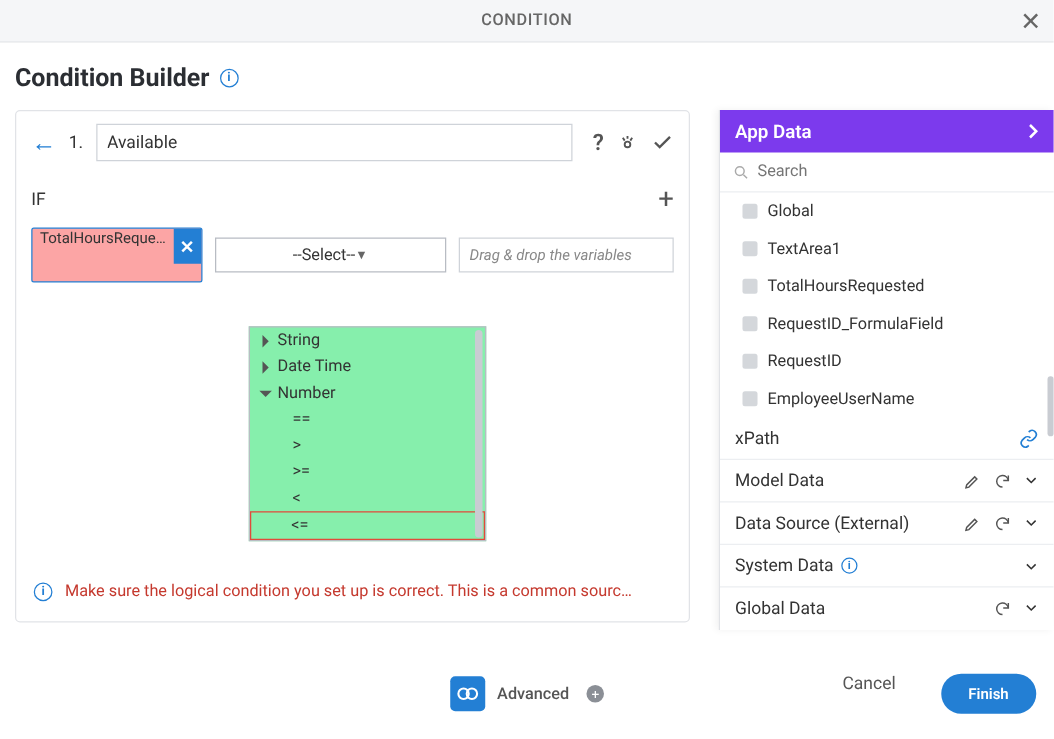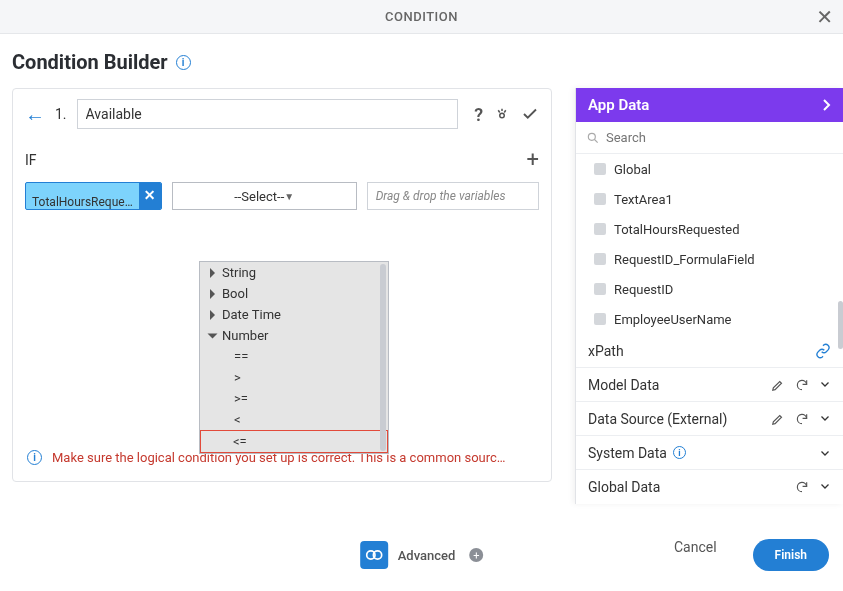--- a/index.html
+++ b/index.html
@@ -23,30 +23,30 @@
     .cond-num { font-size: 14px; color: #333; }
     .cond-name-input { flex: 1; border: 1px solid #cfd3d9; padding: 5px 8px; font-size: 14px; color: #333; height: 30px; }
     .toolbar-icons { display: flex; gap: 10px; align-items: center; color: #555; font-size: 18px; margin-left: 6px; }
     .tool-ic { cursor: pointer; }
 
     .if-row { display: flex; align-items: center; justify-content: space-between; margin-top: 18px; }
     .if-label { font-size: 14px; color: #333; }
     .plus-ic { font-size: 22px; color: #555; cursor: pointer; }
 
     .expr-row { display: flex; align-items: center; gap: 10px; margin-top: 10px; position: relative; }
-    .token-pill { display: flex; align-items: flex-end; background: #7dd3fc; border: 1px solid #237fd4; border-radius: 2px; height: 28px; overflow: hidden; max-width: 145px; }
+    .token-pill { display: flex; align-items: flex-start; background: #fca5a5; border: 1px solid #237fd4; border-radius: 2px; height: 44px; overflow: hidden; max-width: 145px; }
     .token-text { font-size: 12px; color: #333; padding: 0 6px; white-space: nowrap; overflow: hidden; text-overflow: ellipsis; }
     .token-x { width: 22px; height: 28px; background: #237fd4; color: #fff; display: flex; align-items: center; justify-content: center; font-size: 14px; cursor: pointer; font-weight: bold; }
 
     .select-box { width: 185px; height: 28px; border: 1px solid #b8bcc3; display: flex; align-items: center; padding: 0 8px; justify-content: center; cursor: pointer; font-size: 13px; color: #333; background: #fff; }
     .select-caret { font-size: 10px; color: #666; }
 
     .drop-target { flex: 1; height: 28px; border: 1px solid #cfd3d9; padding: 0 8px; font-size: 12px; font-style: italic; color: #888; display: flex; align-items: center; }
 
-    .dropdown-pop { position: absolute; top: 227px; left: 199px; width: 190px; background: #e5e5e5; border: 1px solid #b8bcc3; z-index: 40; }
+    .dropdown-pop { position: absolute; top: 227px; left: 199px; width: 190px; background: #86efac; border: 1px solid #b8bcc3; z-index: 40; }
     .dd-item { padding: 3px 10px; font-size: 13px; color: #333; cursor: pointer; display: flex; align-items: center; }
     .dd-caret { display: inline-block; width: 0; height: 0; border-top: 5px solid transparent; border-bottom: 5px solid transparent; border-left: 5px solid #555; margin-right: 7px; }
     .dd-caret.open { transform: rotate(90deg); }
     .dd-sub { padding-left: 34px; }
     .dd-sub.hl { border: 1.5px solid #e24a3a; padding-left: 32px; }
     .dd-scroll { position: absolute; right: 2px; top: 2px; bottom: 2px; width: 6px; background: #c9ccd2; border-radius: 3px; }
 
     .warn-row { display: flex; align-items: center; margin-top: 240px; gap: 10px; padding-left: 2px; }
     .warn-text { font-size: 13px; color: #c5392e; white-space: nowrap; overflow: hidden; text-overflow: ellipsis; }
 
@@ -137,24 +137,20 @@
     </div>
   </div>
 
   <div class="dropdown-pop">
     <div class="dd-item">
         <span class="dd-caret"></span>
         <span>String</span>
       </div>
     <div class="dd-item">
         <span class="dd-caret"></span>
-        <span>Bool</span>
-      </div>
-    <div class="dd-item">
-        <span class="dd-caret"></span>
         <span>Date Time</span>
       </div>
     <div class="dd-item">
         <span class="dd-caret open"></span>
         <span>Number</span>
       </div>
     <div class="dd-item dd-sub">
         <span>==</span>
       </div>
     <div class="dd-item dd-sub">

